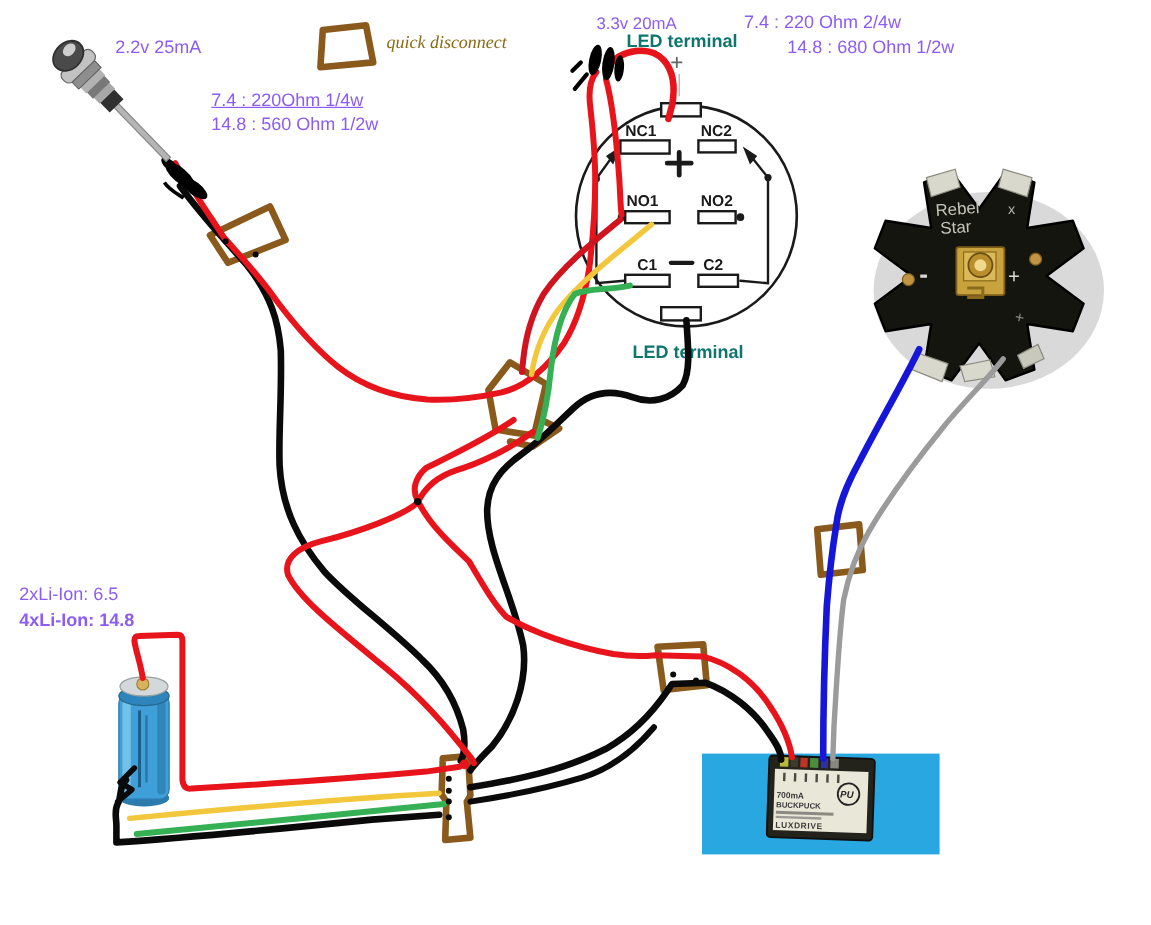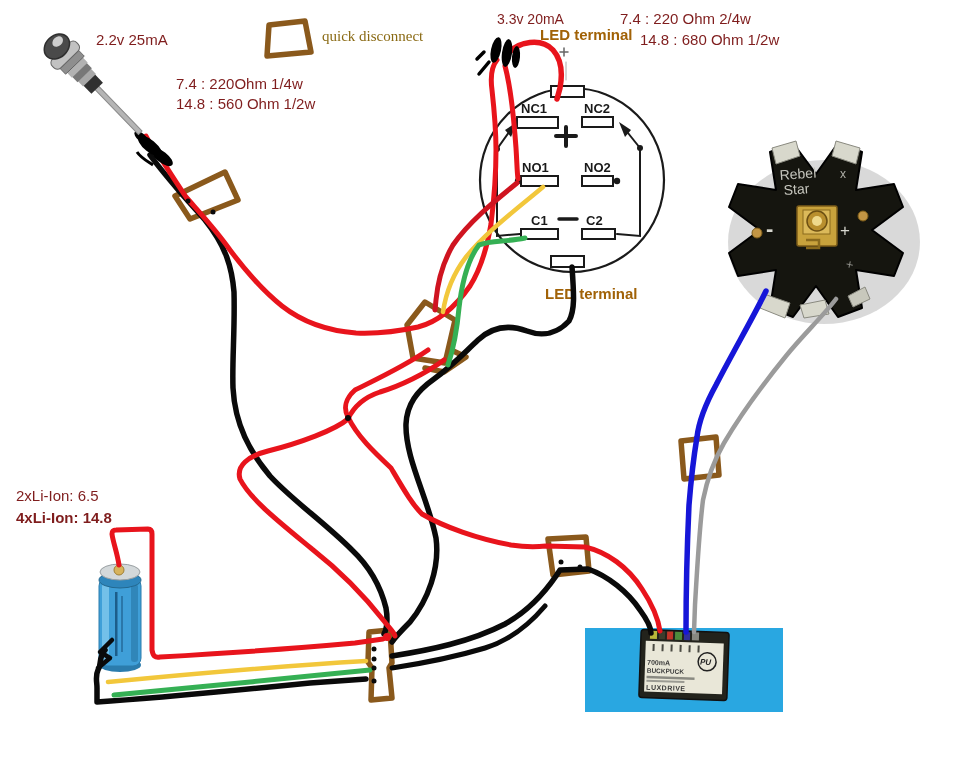--- a/index.html
+++ b/index.html
@@ -1,36 +1,36 @@
 <!DOCTYPE html>
 <html><head>
 <meta charset="utf-8">
 <style>
   html,body{margin:0;padding:0;background:#ffffff;}
   .stage{position:relative;width:959px;height:771px;background:#ffffff;overflow:hidden;
          font-family:"Liberation Sans",sans-serif;}
   .stage svg{position:absolute;left:0;top:0;}
-  .lbl{position:absolute;color:#7f1d1d;font-size:15px;line-height:20px;white-space:pre;}
-  .lbl.bold{font-weight:bold;color:#a16207;margin-left:18px;}
-  .lbl.brown{color:#8a6a14;font-family:"Liberation Serif",serif;font-size:15px;}
+  .lbl{position:absolute;color:#8b5cf6;font-size:15px;line-height:20px;white-space:pre;}
+  .lbl.bold{font-weight:bold;color:#0f766e;}
+  .lbl.brown{color:#8a6a14;font-family:"Liberation Serif",serif;font-size:15px;font-style:italic;}
   .lbl.small{font-size:14px;}
 </style>
 </head>
 <body>
 
 <div class="stage">
 
   <div class="lbl" style="left:96px;top:30px;">2.2v 25mA</div>
-  <div class="lbl" style="left:176px;top:74px;">7.4 : 220Ohm 1/4w</div>
+  <div class="lbl" style="left:176px;top:74px;text-decoration:underline;">7.4 : 220Ohm 1/4w</div>
   <div class="lbl" style="left:176px;top:94px;">14.8 : 560 Ohm 1/2w</div>
   <div class="lbl brown" style="left:322px;top:26px;">quick disconnect</div>
   <div class="lbl small" style="left:497px;top:9px;">3.3v 20mA</div>
   <div class="lbl bold" style="left:522px;top:25px;">LED terminal</div>
   <div class="lbl" style="left:620px;top:9px;">7.4 : 220 Ohm 2/4w</div>
-  <div class="lbl" style="left:640px;top:30px;">14.8 : 680 Ohm 1/2w</div>
+  <div class="lbl" style="left:656px;top:30px;">14.8 : 680 Ohm 1/2w</div>
   <div class="lbl bold" style="left:527px;top:284px;">LED terminal</div>
   <div class="lbl" style="left:16px;top:486px;">2xLi-Ion: 6.5</div>
   <div class="lbl" style="left:16px;top:508px;font-weight:bold;">4xLi-Ion: 14.8</div>
 
   <svg width="959" height="771" viewBox="0 0 959 771">
 
     <g>
       <ellipse cx="824" cy="242" rx="96" ry="82" fill="rgba(0,0,0,0.15)"></ellipse>
       <polygon points="816,174 793,143 770,152 776,190 738,184 729,207 760,230 729,253 738,276 776,270 770,308 793,317 816,286 838,317 862,308 856,270 894,276 903,253 872,230 903,207 894,184 856,190 862,152 838,143" fill="#15150f" stroke="#000000" stroke-width="2" stroke-linejoin="round"></polygon>
       <polygon points="772,148 796,141 800,156 776,164" fill="#d8d8cc" stroke="#8a8a80" stroke-width="1"></polygon>

